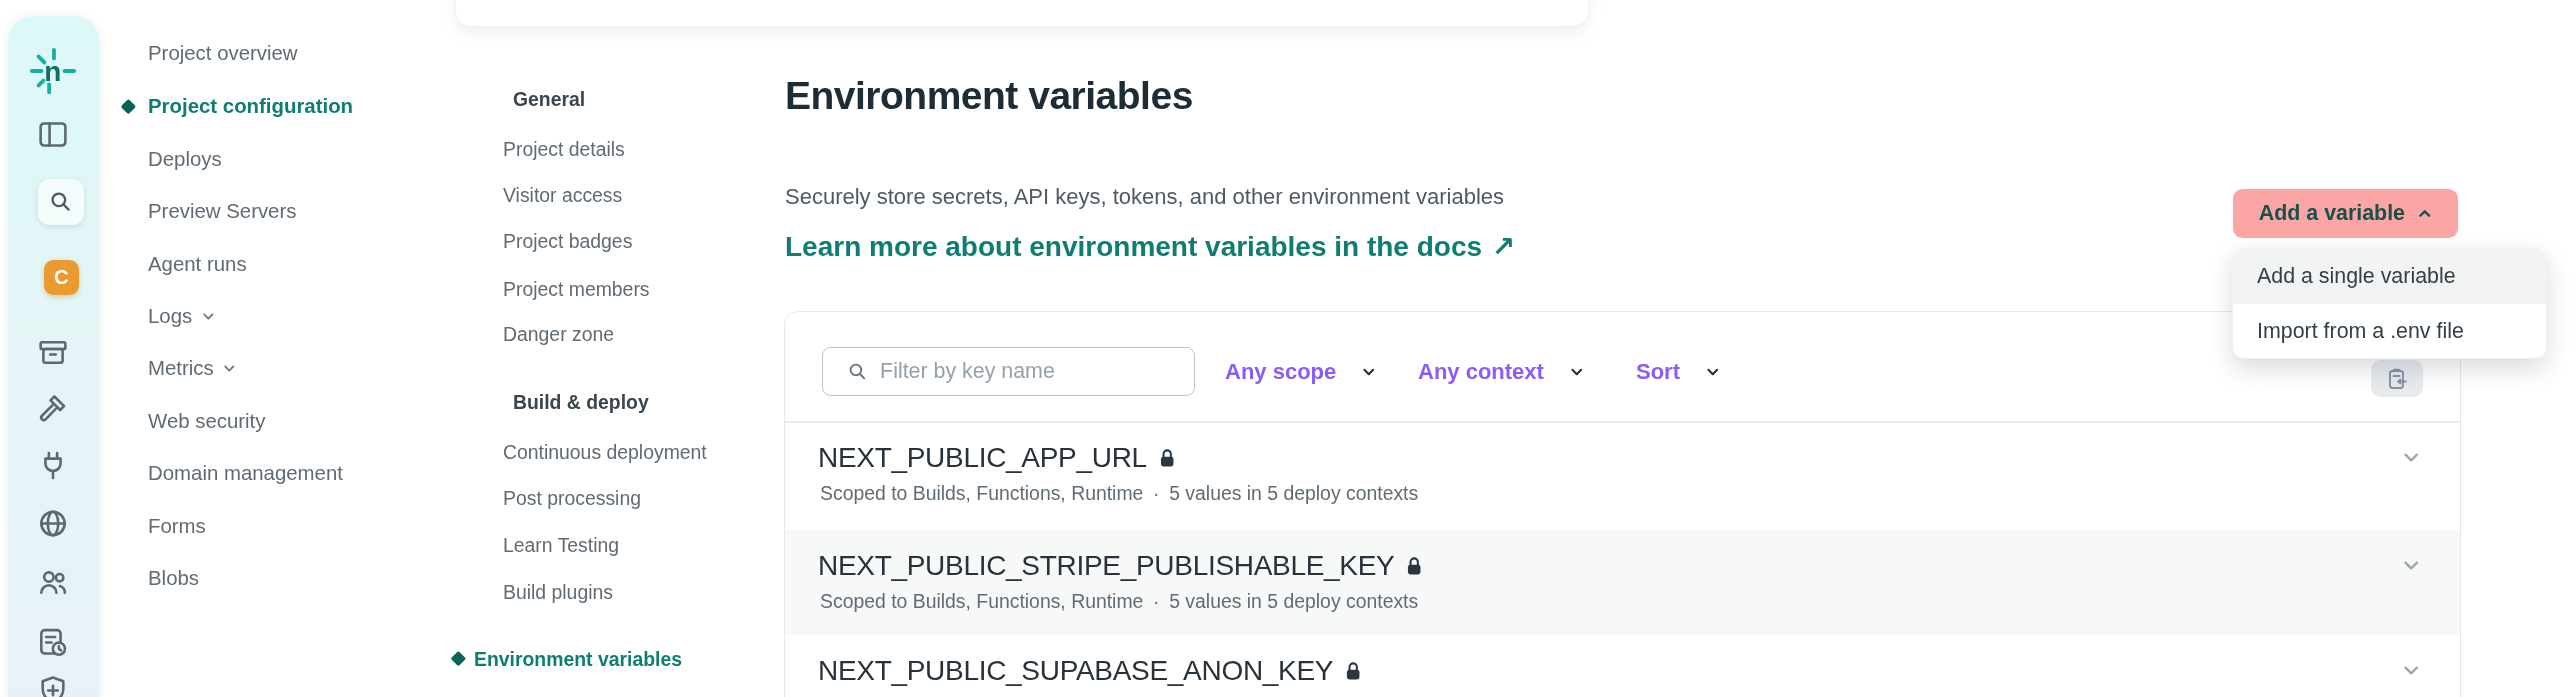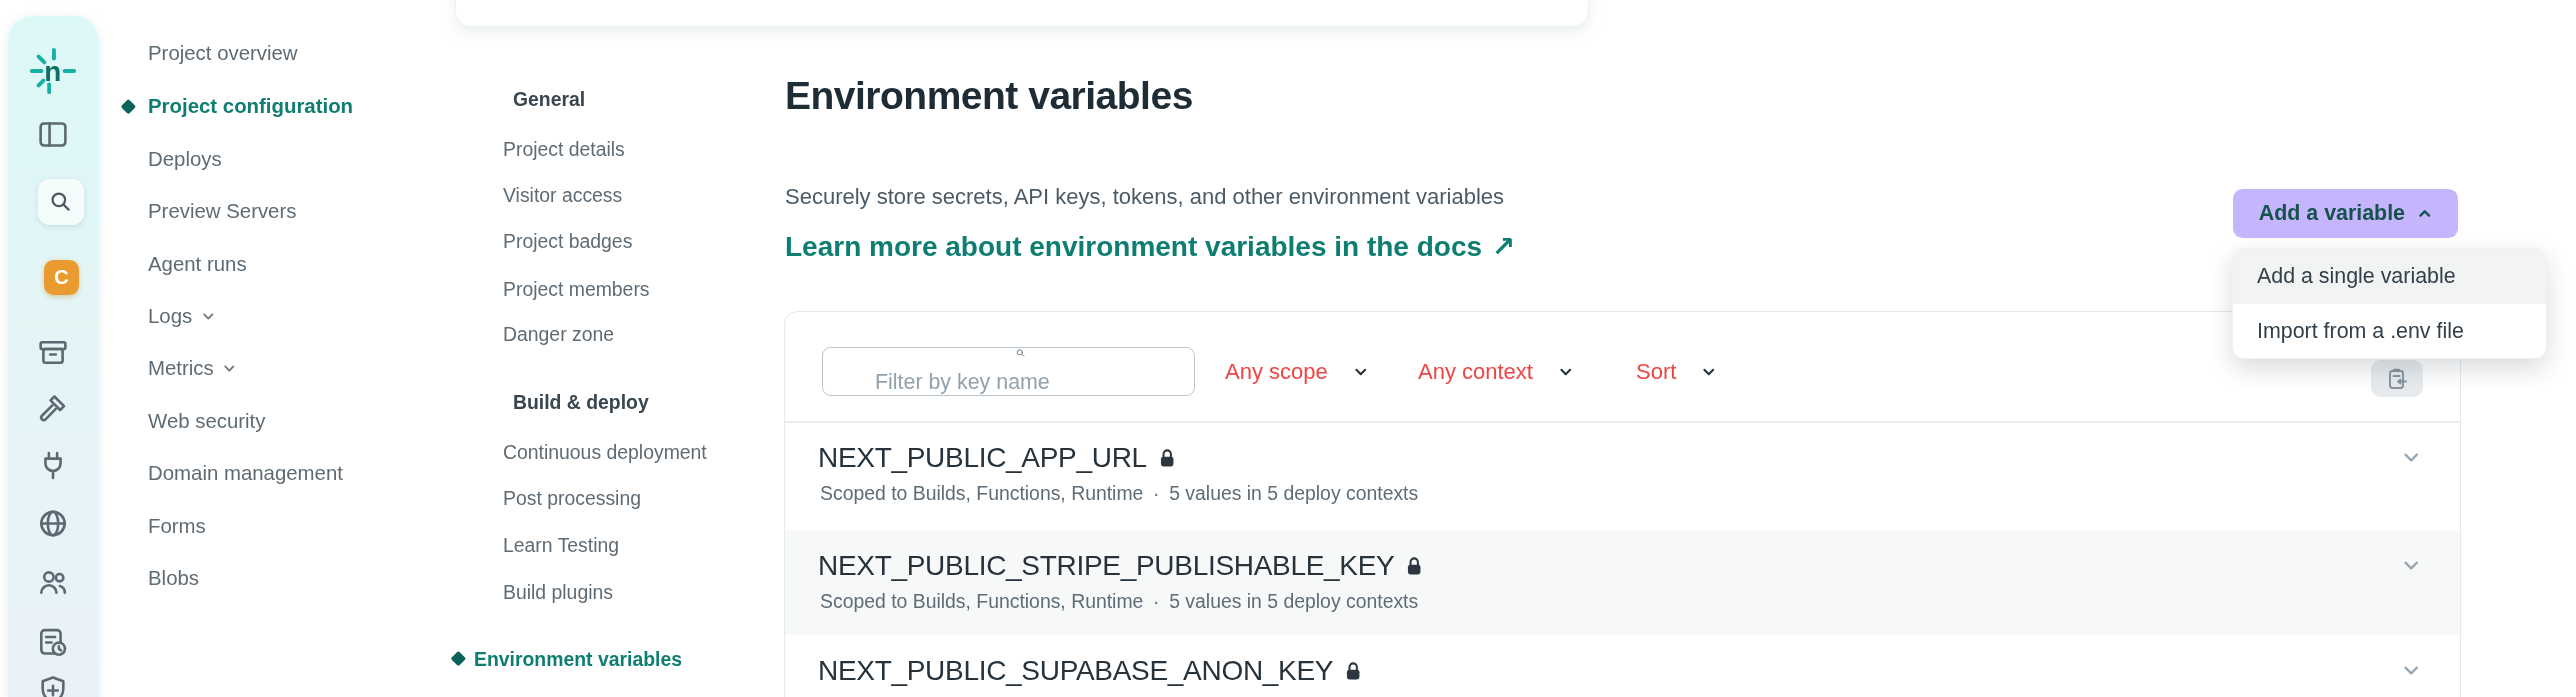--- a/index.html
+++ b/index.html
@@ -42,44 +42,44 @@
 
   
   #page-title { position:absolute; left:785px; top:72px; font-size:39px; line-height:47px;
     font-weight:700; color:#1e2c35; letter-spacing:-0.5px; }
   #page-desc { position:absolute; left:785px; top:184px; font-size:22px; color:#4c5a64; }
   #docs-link { position:absolute; left:785px; top:230px; font-size:28px; font-weight:700;
     color:#0d7e71; cursor:pointer; display:flex; gap:9.7px; align-items:center; }
 
   
   #add-btn { position:absolute; left:2233px; top:189px; width:225px; height:49px;
-    border-radius:9.7px; background:#c4b5fd; display:flex; align-items:center; justify-content:center;
+    border-radius:9.7px; background:#fca5a5; display:flex; align-items:center; justify-content:center;
     gap:11.7px; font-size:21.4px; font-weight:700; color:#14524b; cursor:pointer; z-index:25; }
   #add-menu { position:absolute; left:2232px; top:248px; width:315px; height:111px;
     background:#fff; border:1px solid #eef0f1; border-radius:11.7px; overflow:hidden;
     box-shadow:0 9.7px 25px rgba(25,40,50,.16); z-index:30; }
   .menu-item { height:55px; display:flex; align-items:center; padding-left:24px;
     font-size:21.4px; color:#323f49; cursor:pointer; }
   .menu-item.hover { background:#f2f4f4; }
 
   #import-btn { position:absolute; left:2371px; top:360px; width:52px; height:37px;
     border-radius:9.7px; background:#e7ebee; display:flex; align-items:center; justify-content:center;
     cursor:pointer; z-index:5; }
 
   
   #var-card { position:absolute; left:784px; top:311px; width:1677px; height:408px;
     background:#fff; border:1.9px solid #e5e9eb; border-radius:13.6px; overflow:hidden; z-index:1; }
   #filter-input { position:absolute; left:37px; top:35px; width:373px; height:49px;
     border:1.9px solid #b8c4cb; border-radius:8.7px; background:#fff; display:flex; align-items:center;
-    gap:11.7px; padding-left:24px;flex-direction:column; }
+    gap:11.7px; padding-left:24px; }
   #filter-input input { border:none; outline:none; font-size:21.4px; color:#2d3a43; width:291px;
     font-family:"Liberation Sans","DejaVu Sans",sans-serif; background:transparent; }
   #filter-input input::placeholder { color:#93a1ab; }
   .drop-trigger { position:absolute; top:45px; height:29px; display:flex; align-items:center;
-    gap:25px; font-size:22px; font-weight:400; color:#ef4444; cursor:pointer; }
+    gap:25px; font-size:22px; font-weight:700; color:#8b5cf6; cursor:pointer; }
   #card-divider { position:absolute; left:0; top:109px; width:100%; height:1.9px; background:#e9edef; }
 
   .var-row { position:absolute; left:0; width:100%; }
   .var-row.alt { background:#f7f9f9; }
   .var-name { position:absolute; left:33px; top:21.4px; height:29px; display:flex; align-items:center;
     gap:10.7px; font-family:Liberation Sans, sans-serif; font-size:28px;
     color:#27323b; letter-spacing:-0.3px; white-space:nowrap; }
   .var-sub { position:absolute; left:35px; top:60px; height:23px; line-height:23px; font-size:19.4px;
     color:#5e6c76; white-space:nowrap; display:flex; gap:9.7px; }
   .row-chevron { position:absolute; left:1616px; top:25px; cursor:pointer; }

